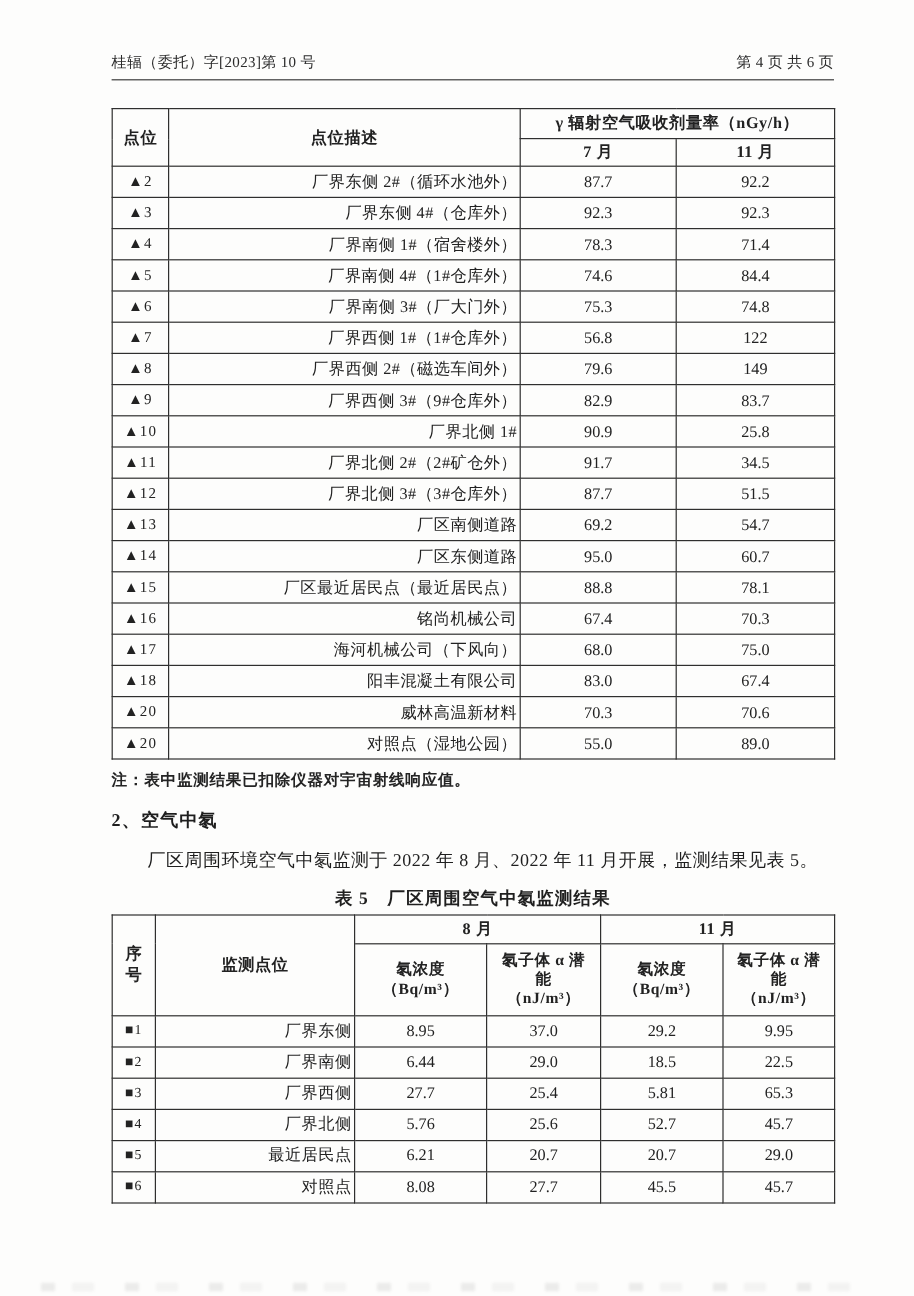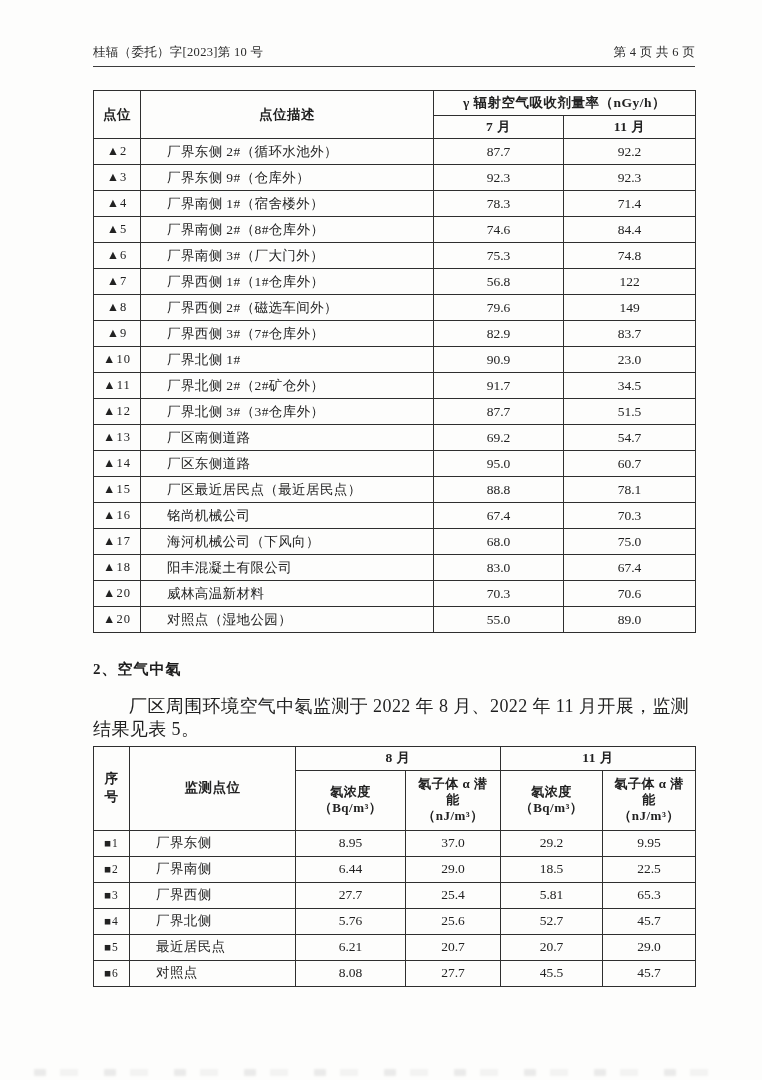--- a/index.html
+++ b/index.html
@@ -27,27 +27,27 @@
   }
   thead th { font-weight:bold; letter-spacing:.5px; }
 
   
   .t1 { margin-top:23px; }
   .t1 .c1 { width:47px; } .t1 .c2 { width:293px; }
   .t1 .c3 { width:130px; } .t1 .c4 { width:132px; }
   .t1 thead tr:first-child th { height:25px; font-size:13.5px; }
   .t1 thead tr:last-child th { height:23px; }
   .t1 tbody td { height:26px; }
-  td.desc { text-align:left; padding-left:26px; letter-spacing:.4px; }
+  td.desc { text-align:right; padding-left:26px; letter-spacing:.4px; }
   td.pt { font-size:12.5px; letter-spacing:1px; }
 
   
   .note { margin-top:8px; font-size:13px; font-weight:bold; letter-spacing:.6px; color:#242424; }
-  .sec  { margin-top:27px; font-size:15px; font-weight:bold; letter-spacing:1px; color:#1e1e1e; }
-  .para { margin-top:16px; font-size:18px; text-indent:2em; letter-spacing:.4px; line-height:1.3; }
+  .sec  { margin-top:15px; font-size:15px; font-weight:bold; letter-spacing:1px; color:#1e1e1e; }
+  .para { margin-top:16px; font-size:15px; text-indent:2em; letter-spacing:.4px; line-height:1.3; }
   .t5title { margin-top:10px; text-align:center; font-size:14.5px; font-weight:bold; letter-spacing:1px; }
 
   
   .t5 { margin-top:4px; }
   .t5 .c1 { width:36px; } .t5 .c2 { width:166px; }
   .t5 .c3 { width:110px; } .t5 .c4 { width:95px; }
   .t5 .c5 { width:102px; } .t5 .c6 { width:93px; }
   .t5 thead tr:first-child th { height:24px;text-align:center; }
   .t5 thead tr:last-child th { height:60px; font-size:13px; line-height:1.25; }
   .t5 tbody td { height:26px; }
@@ -96,35 +96,35 @@
 
           <tr>
             <td class="pt">▲2</td>
             <td class="desc">厂界东侧 2#（循环水池外）</td>
             <td>87.7</td>
             <td>92.2</td>
           </tr>
 
           <tr>
             <td class="pt">▲3</td>
-            <td class="desc">厂界东侧 9#（仓库外）</td>
+            <td class="desc">厂界东侧 4#（仓库外）</td>
             <td>92.3</td>
             <td>92.3</td>
           </tr>
 
           <tr>
             <td class="pt">▲4</td>
             <td class="desc">厂界南侧 1#（宿舍楼外）</td>
             <td>78.3</td>
             <td>71.4</td>
           </tr>
 
           <tr>
             <td class="pt">▲5</td>
-            <td class="desc">厂界南侧 2#（8#仓库外）</td>
+            <td class="desc">厂界南侧 4#（1#仓库外）</td>
             <td>74.6</td>
             <td>84.4</td>
           </tr>
 
           <tr>
             <td class="pt">▲6</td>
             <td class="desc">厂界南侧 3#（厂大门外）</td>
             <td>75.3</td>
             <td>74.8</td>
           </tr>
@@ -138,30 +138,30 @@
 
           <tr>
             <td class="pt">▲8</td>
             <td class="desc">厂界西侧 2#（磁选车间外）</td>
             <td>79.6</td>
             <td>149</td>
           </tr>
 
           <tr>
             <td class="pt">▲9</td>
-            <td class="desc">厂界西侧 3#（7#仓库外）</td>
+            <td class="desc">厂界西侧 3#（9#仓库外）</td>
             <td>82.9</td>
             <td>83.7</td>
           </tr>
 
           <tr>
             <td class="pt">▲10</td>
             <td class="desc">厂界北侧 1#</td>
             <td>90.9</td>
-            <td>23.0</td>
+            <td>25.8</td>
           </tr>
 
           <tr>
             <td class="pt">▲11</td>
             <td class="desc">厂界北侧 2#（2#矿仓外）</td>
             <td>91.7</td>
             <td>34.5</td>
           </tr>
 
           <tr>
@@ -222,25 +222,27 @@
 
           <tr>
             <td class="pt">▲20</td>
             <td class="desc">对照点（湿地公园）</td>
             <td>55.0</td>
             <td>89.0</td>
           </tr>
         </tbody>
     </table>
 
+    <p class="note">注：表中监测结果已扣除仪器对宇宙射线响应值。</p>
 
     <h2 class="sec">2、空气中氡</h2>
 
     <p class="para">厂区周围环境空气中氡监测于 2022 年 8 月、2022 年 11 月开展，监测结果见表 5。</p>
 
+    <p class="t5title">表 5　厂区周围空气中氡监测结果</p>
 
     <table class="t5">
       <colgroup>
           <col class="c1">
           <col class="c2">
           <col class="c3">
           <col class="c4">
           <col class="c5">
           <col class="c6">
         </colgroup>

